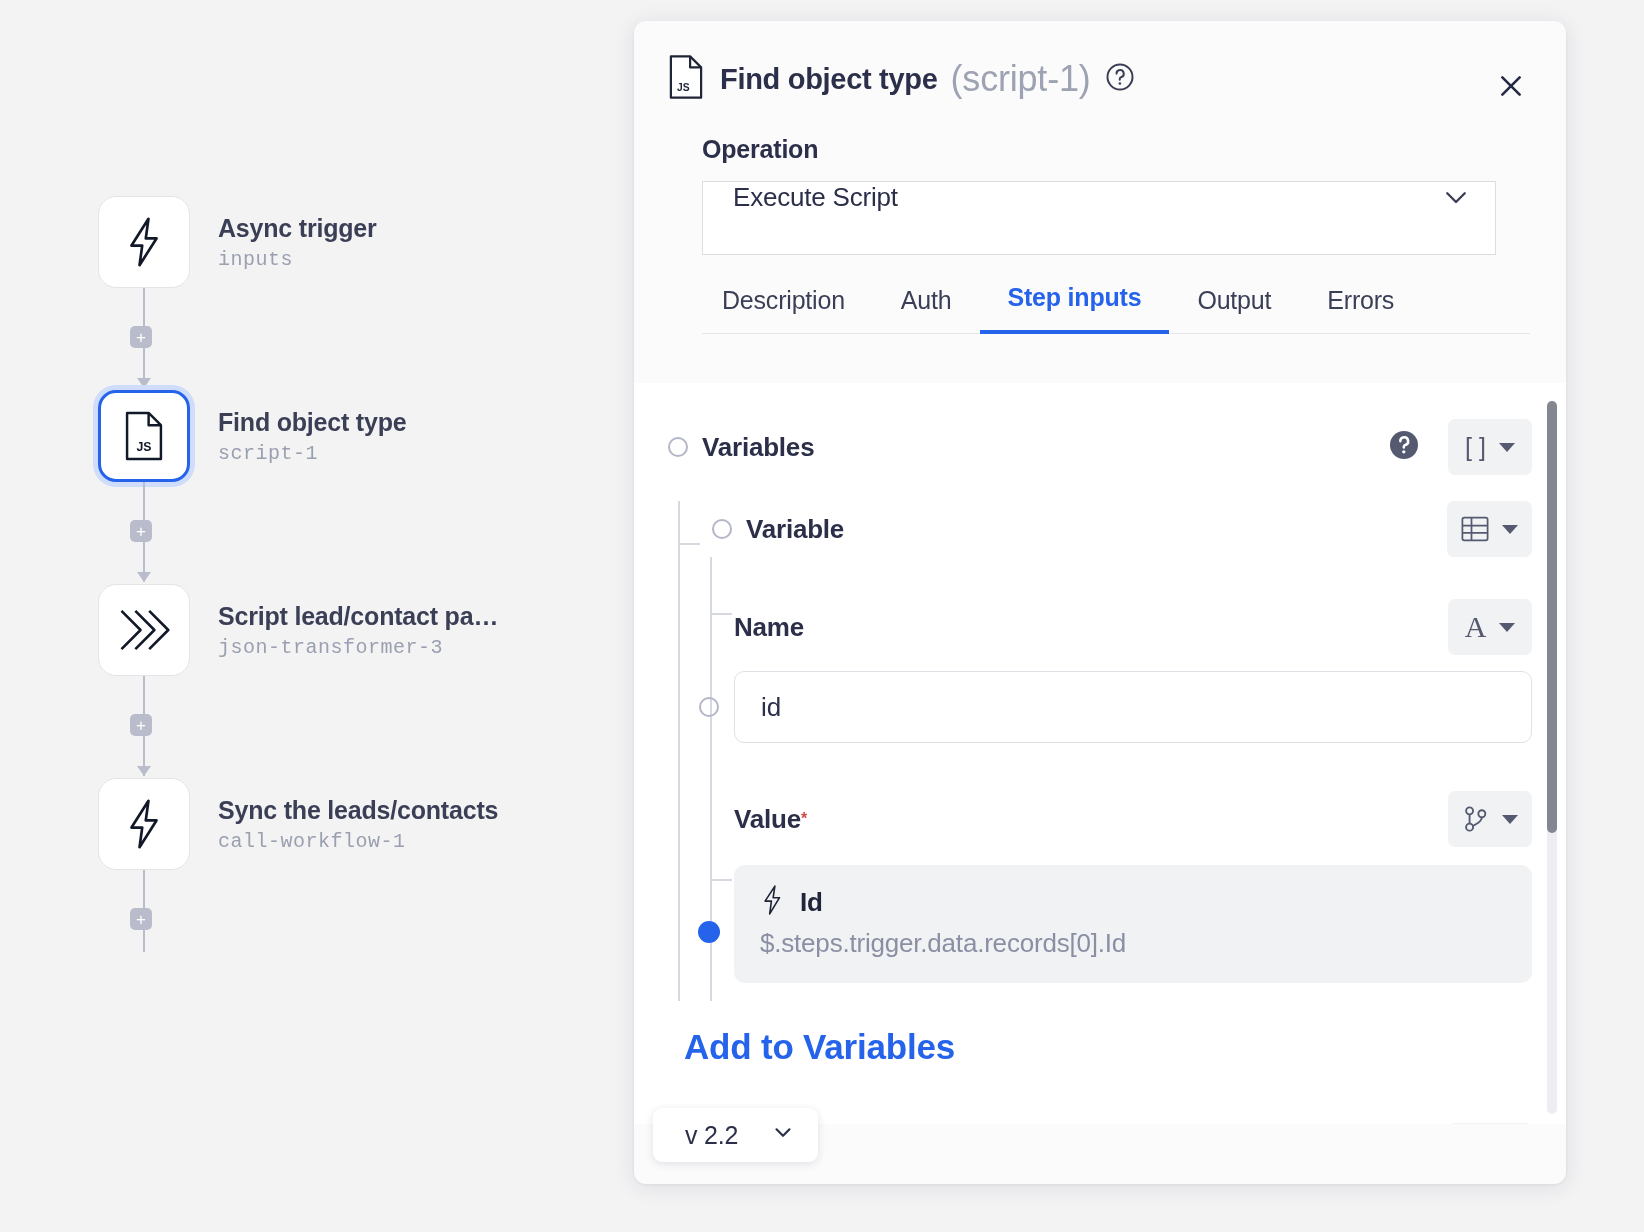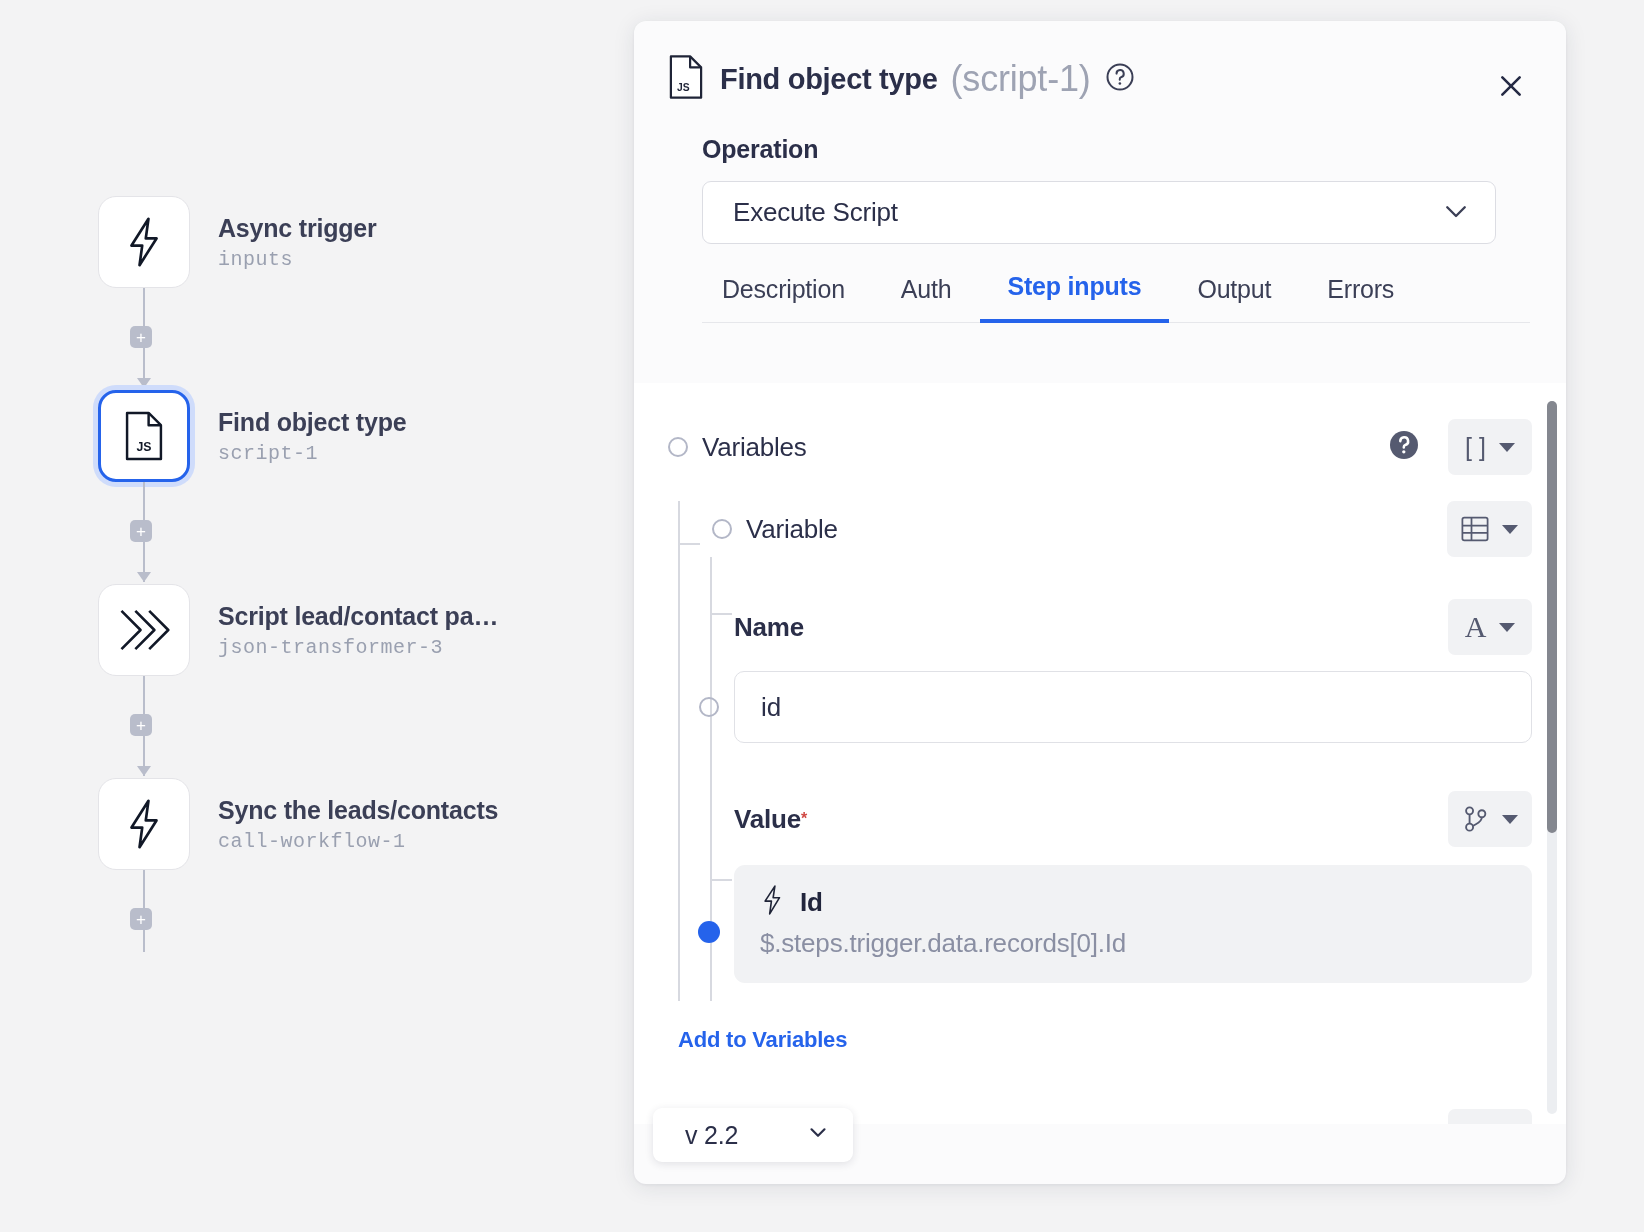--- a/index.html
+++ b/index.html
@@ -84,23 +84,23 @@
     position: absolute; right: 38px; top: 48px;
     width: 34px; height: 34px; cursor: pointer;
     display: flex; align-items: center; justify-content: center;
   }
   .op-label {
     font-size: 25px; font-weight: 700; color: #2b2f49;
     margin: 32px 0 0 34px; letter-spacing: -0.2px;
   }
   .op-select {
     margin: 17px 34px 0 34px;
-    height: 63px; background: #fff;
-    border: 1px solid #dcdde3; border-radius: 9px;
-    display: flex; align-items: center; padding: 0 24px 0 30px;
+    height: 74px; background: #fff;
+    border: 1px solid #dcdde3; border-radius: 0;
+    display: flex; align-items: flex-start; padding: 0 24px 0 30px;
     cursor: pointer;
   }
   .op-value { flex: 1; font-size: 26px; color: #2b2f49; letter-spacing: -0.2px; }
 
   .tabs {
     display: flex; align-items: flex-end;
     margin: 28px 0 0 34px; gap: 0;
     border-bottom: 1px solid #e6e7eb;
     padding-right: 36px;
   }
@@ -128,21 +128,21 @@
     width: 10px; background: #eceef1; border-radius: 6px;
   }
   .scrollbar-thumb {
     position: absolute; left: 0; top: 0;
     width: 10px; height: 432px;
     background: #84878f; border-radius: 6px; cursor: pointer;
   }
 
   .field-row { display: flex; align-items: center; min-height: 56px; position: relative; }
   .field-label {
-    font-size: 26px; color: #2b2f49; font-weight: 400; letter-spacing: -0.2px;
+    font-size: 26px; color: #2b2f49; font-weight: 700; letter-spacing: -0.2px;
   }
   .field-label.plain { font-weight: 600; }
   .req-star { color: #d04a45; font-weight: 700; }
   .bullet-ring {
     width: 20px; height: 20px; border-radius: 50%;
     border: 2.5px solid #b3b7c7; flex: 0 0 20px;
     margin-right: 14px;
   }
   .spacer { flex: 1; }
 
@@ -197,30 +197,30 @@
   .ref-dot {
     position: absolute; left: -36px; top: 56px;
     width: 22px; height: 22px; border-radius: 50%;
     background: #2563eb;
   }
   .ref-head { display: flex; align-items: center; gap: 16px; }
   .ref-name { font-size: 26px; color: #21253c; font-weight: 700; letter-spacing: -0.2px; }
   .ref-path { font-size: 26px; color: #8a8fa3; margin-top: 9px; letter-spacing: -0.2px; }
 
   .add-link {
-    margin-top: 44px; margin-left: 10px;
-    font-size: 22px; color: #2563eb; font-weight: 700;
+    margin-top: 44px; margin-left: 16px;
+    font-size: 35px; color: #2563eb; font-weight: 700;
     cursor: pointer; display: inline-block; letter-spacing: -0.2px;
   }
 
   .script-row { margin-top: 56px; }
 
   .version-pill {
     position: absolute; left: 653px; top: 1108px;
-    width: 200px; height: 54px;
+    width: 165px; height: 54px;
     background: #fff; border-radius: 9px;
     box-shadow: 0 2px 9px rgba(30,35,60,0.12);
     display: flex; align-items: center; justify-content: space-between;
     padding: 0 22px 0 32px; cursor: pointer; z-index: 40;
     font-size: 25px; color: #2b2f49; letter-spacing: -0.2px;
   }
 </style>
 </head>
 <body>
 

